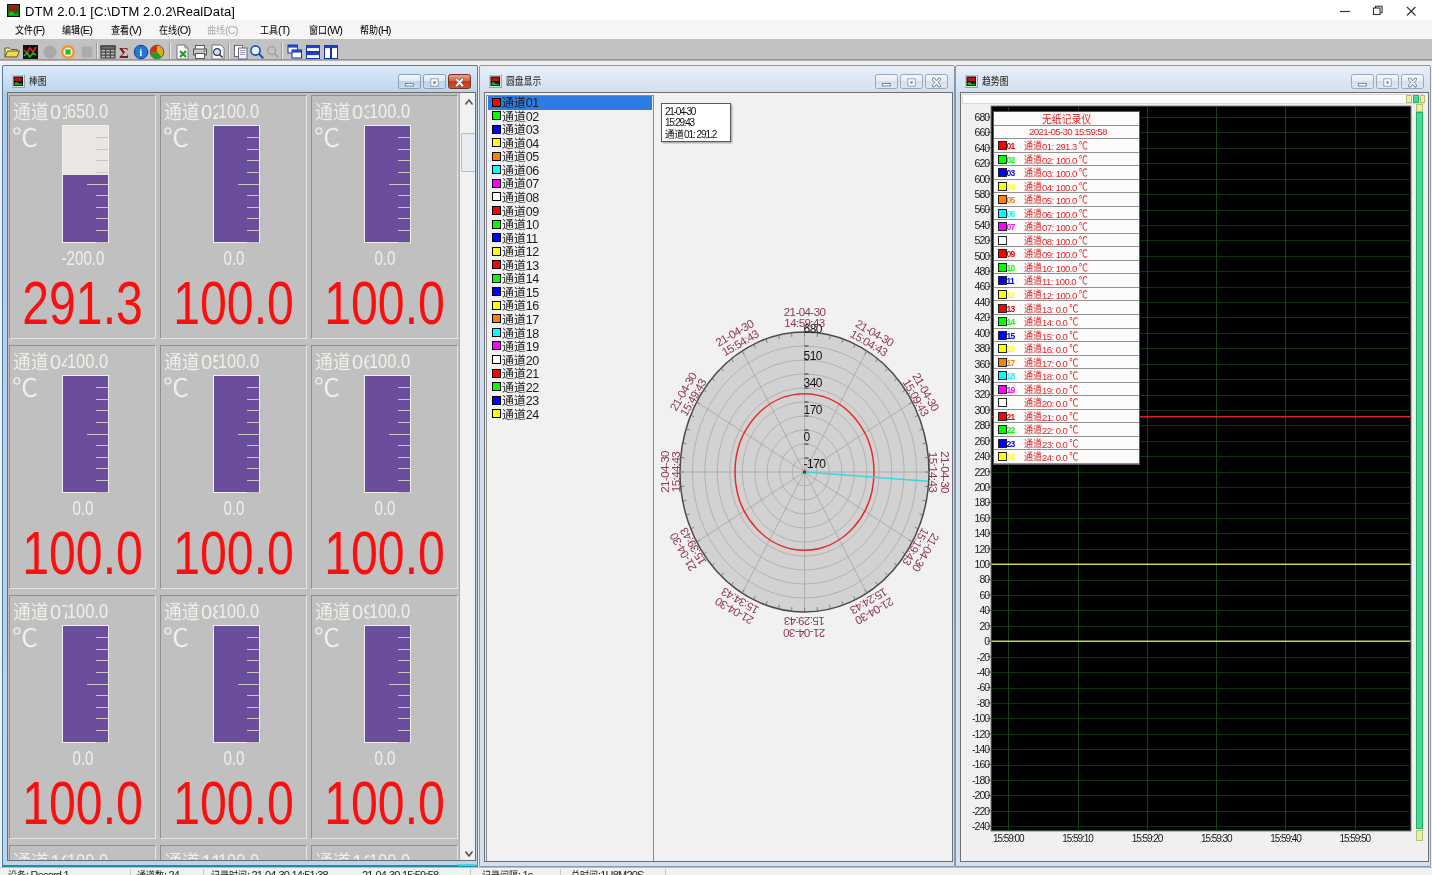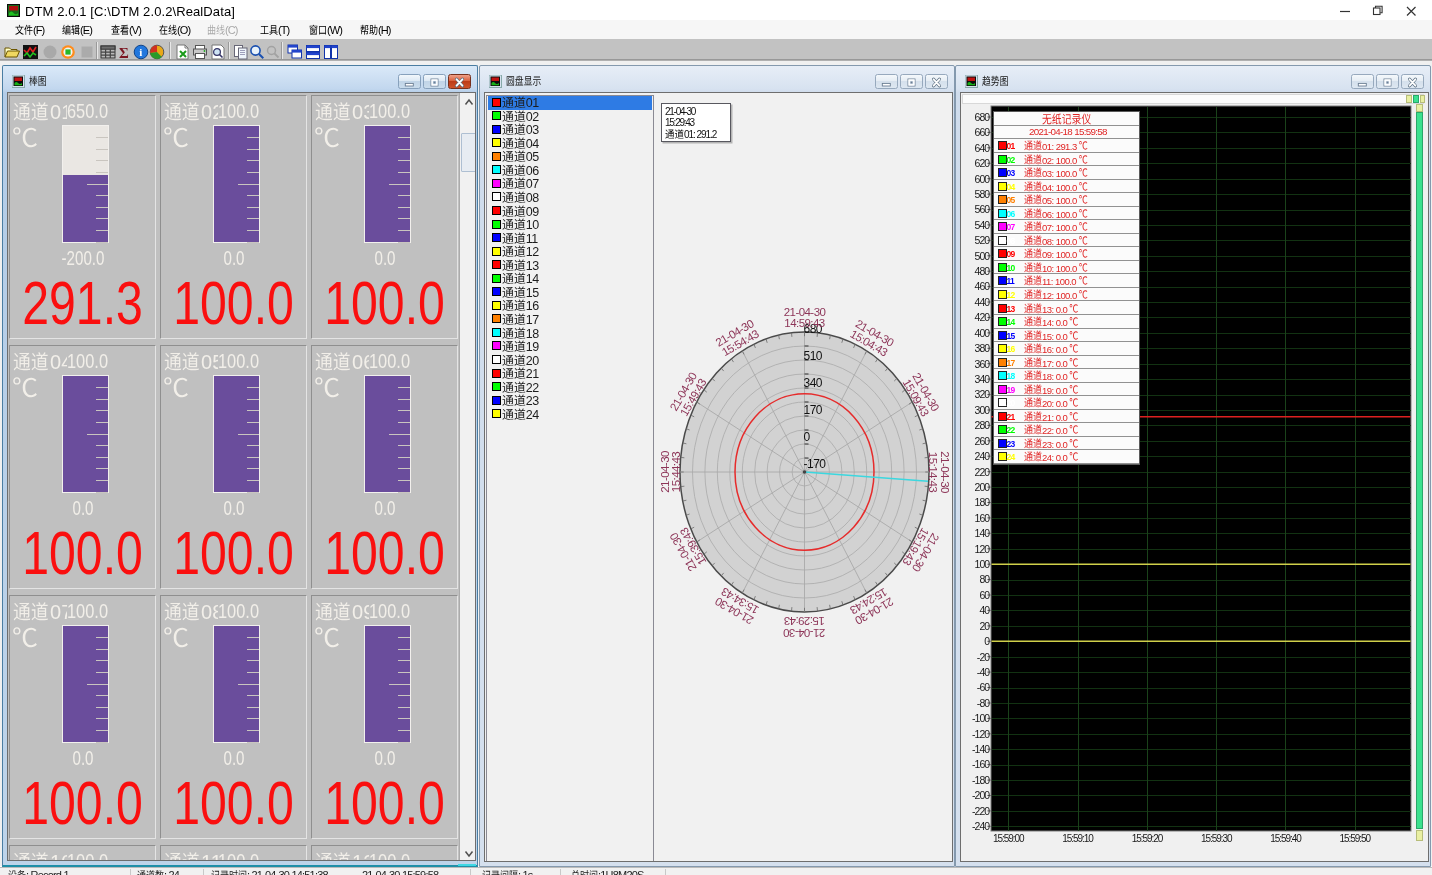--- a/index.html
+++ b/index.html
@@ -926,21 +926,21 @@
         </svg>
         <div class="leg">
           <svg style="position:absolute;left:48px;top:1px;" width="60" height="15" fill="#e02525" font-family="Liberation Sans,sans-serif">
             <use href="#g26" transform="translate(0.0,10.5) scale(0.00984,-0.01200)"></use>
             <use href="#g27" transform="translate(9.8,10.5) scale(0.00984,-0.01200)"></use>
             <use href="#g28" transform="translate(19.7,10.5) scale(0.00984,-0.01200)"></use>
             <use href="#g29" transform="translate(29.5,10.5) scale(0.00984,-0.01200)"></use>
             <use href="#g30" transform="translate(39.4,10.5) scale(0.00984,-0.01200)"></use>
           </svg>
           <div class="abs" style="left:0;top:13px;width:145px;height:1px;background:#919191"></div>
-          <div class="abs" style="left:35px;top:14.5px;font-size:9.8px;letter-spacing:-0.7px;color:#e02525">2021-04-18 15:59:58</div>
+          <div class="abs" style="left:35px;top:14.5px;font-size:9.8px;letter-spacing:-0.7px;color:#e02525">2021-05-30 15:59:58</div>
           <div class="abs" style="left:0;top:26.5px;width:145px;height:1px;background:#919191"></div>
           <div class="abs" style="top:27.5px;left:0;width:145px;height:13.54px;border-bottom:1px solid #919191">
             <div class="lsw" style="background:#ff0000"></div>
             <div class="abs" style="left:12.5px;top:2px;font-size:8.5px;letter-spacing:-0.8px;font-weight:bold;color:#ff0000">01</div>
             <svg style="position:absolute;left:30px;top:1px;" width="72" height="13" fill="#e02525" font-family="Liberation Sans,sans-serif">
               <use href="#g17" transform="translate(0.0,9.5) scale(0.00902,-0.01100)"></use>
               <use href="#g18" transform="translate(9.0,9.5) scale(0.00902,-0.01100)"></use>
               <text x="18.0" y="9.5" font-size="9.5px" letter-spacing="-0.55">01: 291.3 </text>
               <use href="#g19" transform="translate(54.8,9.5) scale(0.00902,-0.01100)"></use>
             </svg>

